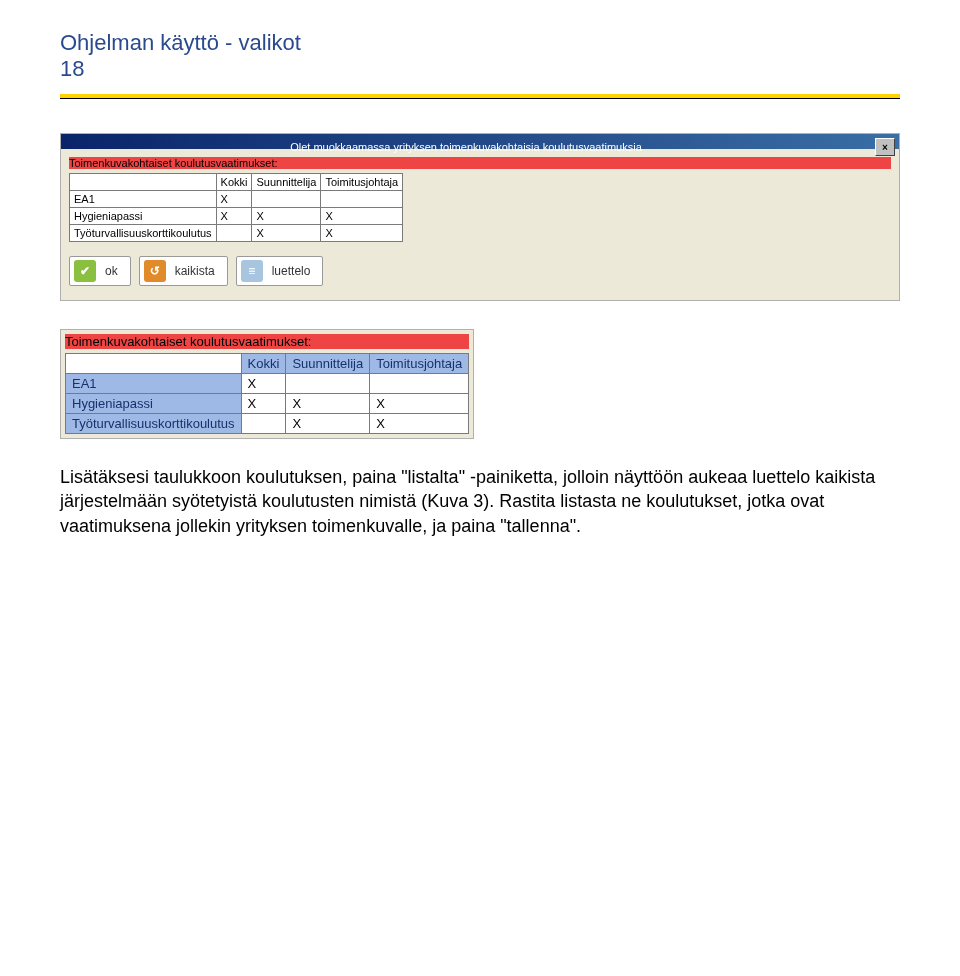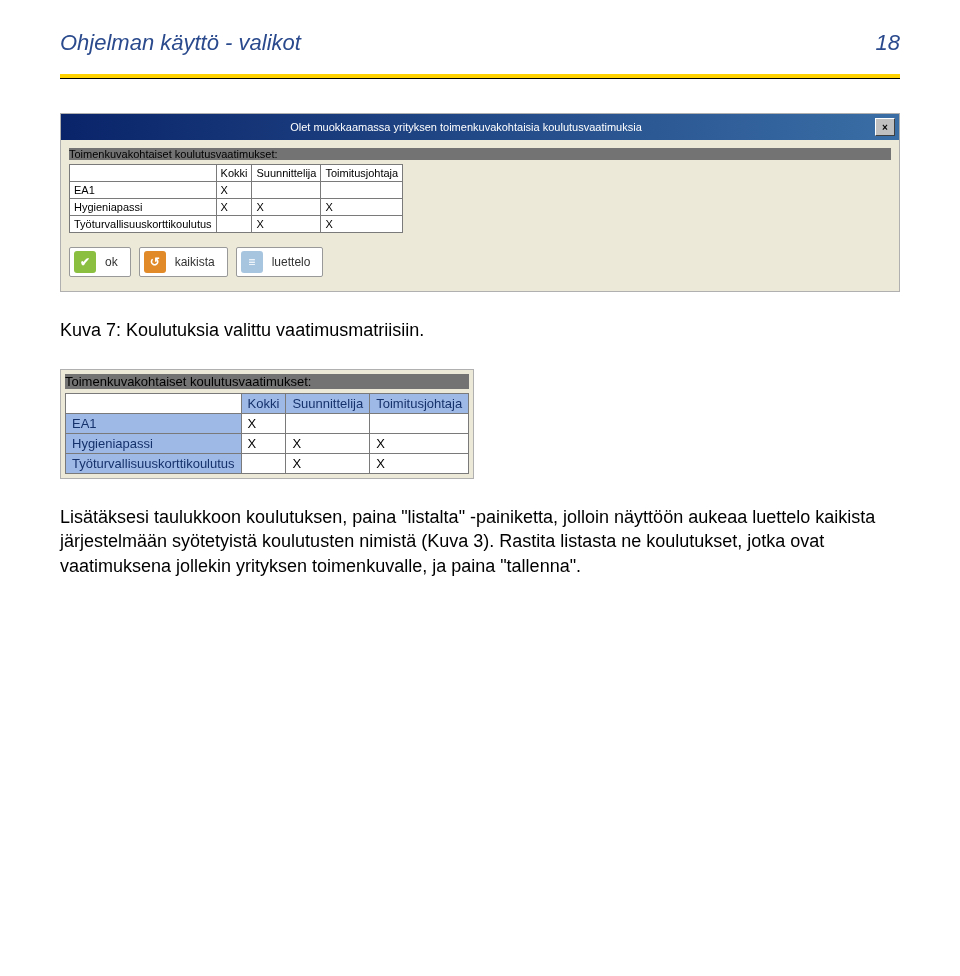--- a/index.html
+++ b/index.html
@@ -11,43 +11,43 @@
     width: 960px;
   }
   .page {
     padding: 30px 60px 40px 60px;
   }
   .header-row {
     display: flex;
     justify-content: space-between;
     align-items: baseline;
     font-size: 22px;
-    font-style: italic;
     color: #2a4a8d;
-    margin-bottom: 18px;
+    margin-bottom: 12px;
+    flex-direction: column;
   }
   .header-rule {
     height: 4px;
     background: #ffd200;
     border-bottom: 1px solid #000;
     margin-bottom: 34px;
   }
   
   .screenshot {
     border: 1px solid #b0b0b0;
     background: #ece9d8;
     margin-bottom: 28px;
   }
   .titlebar {
     display: grid;
     grid-template-columns: 1fr auto;
     align-items: stretch;
     background: linear-gradient(to right, #0a246a, #3a6ea5);
     color: #fff;
-    height: 26px;
+    height: 15px;
     font-size: 11px;
   }
   .titlebar-text {
     text-align: center;
     align-self: center;
     line-height: 26px;
   }
   .titlebar-close {
     width: 18px;
     height: 16px;
@@ -64,21 +64,21 @@
     font-weight: bold;
     cursor: default;
   }
   .dialog-body {
     padding: 8px;
   }
   .matrix-label {
     font-size: 11px;
     color: #000;
     margin-bottom: 4px;
-    background: #737373;
+    background: #ef4444;
   }
   table.matrix {
     border-collapse: collapse;
     font-size: 11px;
     background: #fff;
     margin-bottom: 10px;
   }
   table.matrix td, table.matrix th {
     border: 1px solid #7a7a7a;
     padding: 1px 4px;
@@ -217,21 +217,20 @@
           <span>kaikista</span>
         </div>
         <div class="toolbtn">
           <span class="icon icon-list">≡</span>
           <span>luettelo</span>
         </div>
       </div>
     </div>
   </div>
 
-  <p class="caption">Kuva 7: Koulutuksia valittu vaatimusmatriisiin.</p>
 
 
   
   <div class="shot2">
     <div class="matrix-label" style="font-size:13px">Toimenkuvakohtaiset koulutusvaatimukset:</div>
     <table class="matrix2">
       <tbody>
           <tr>
         <td class="blank"></td>
         <td class="hl">Kokki</td>

